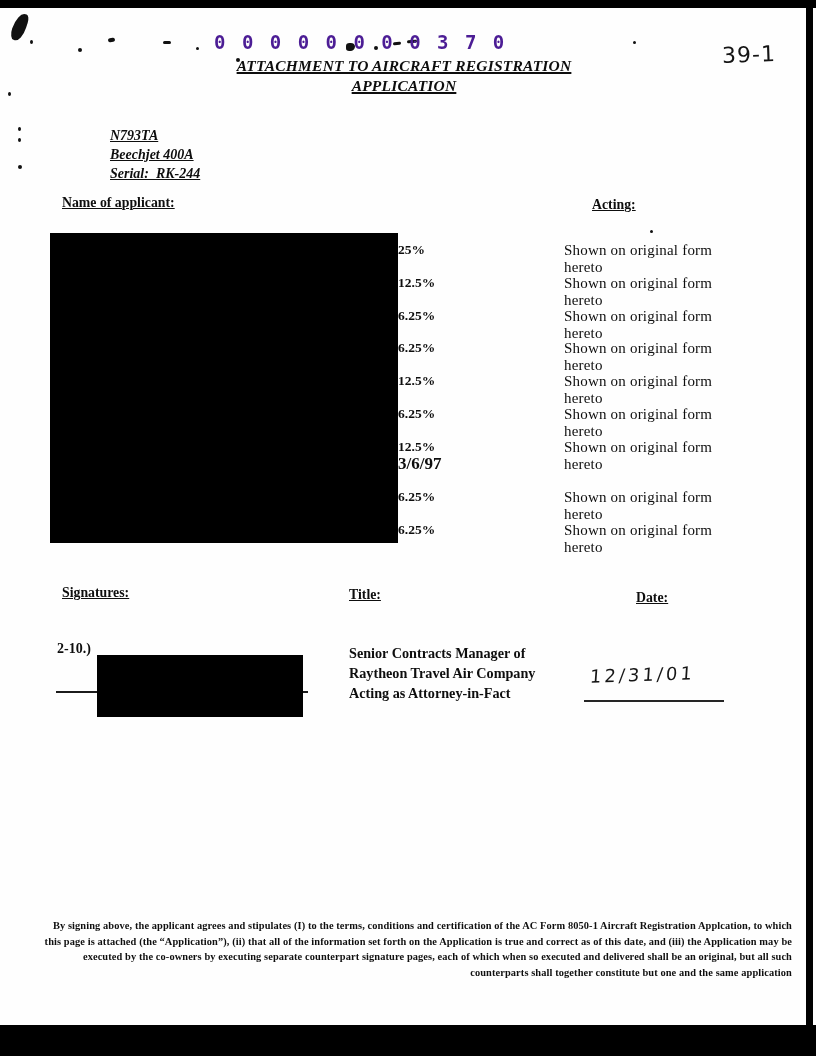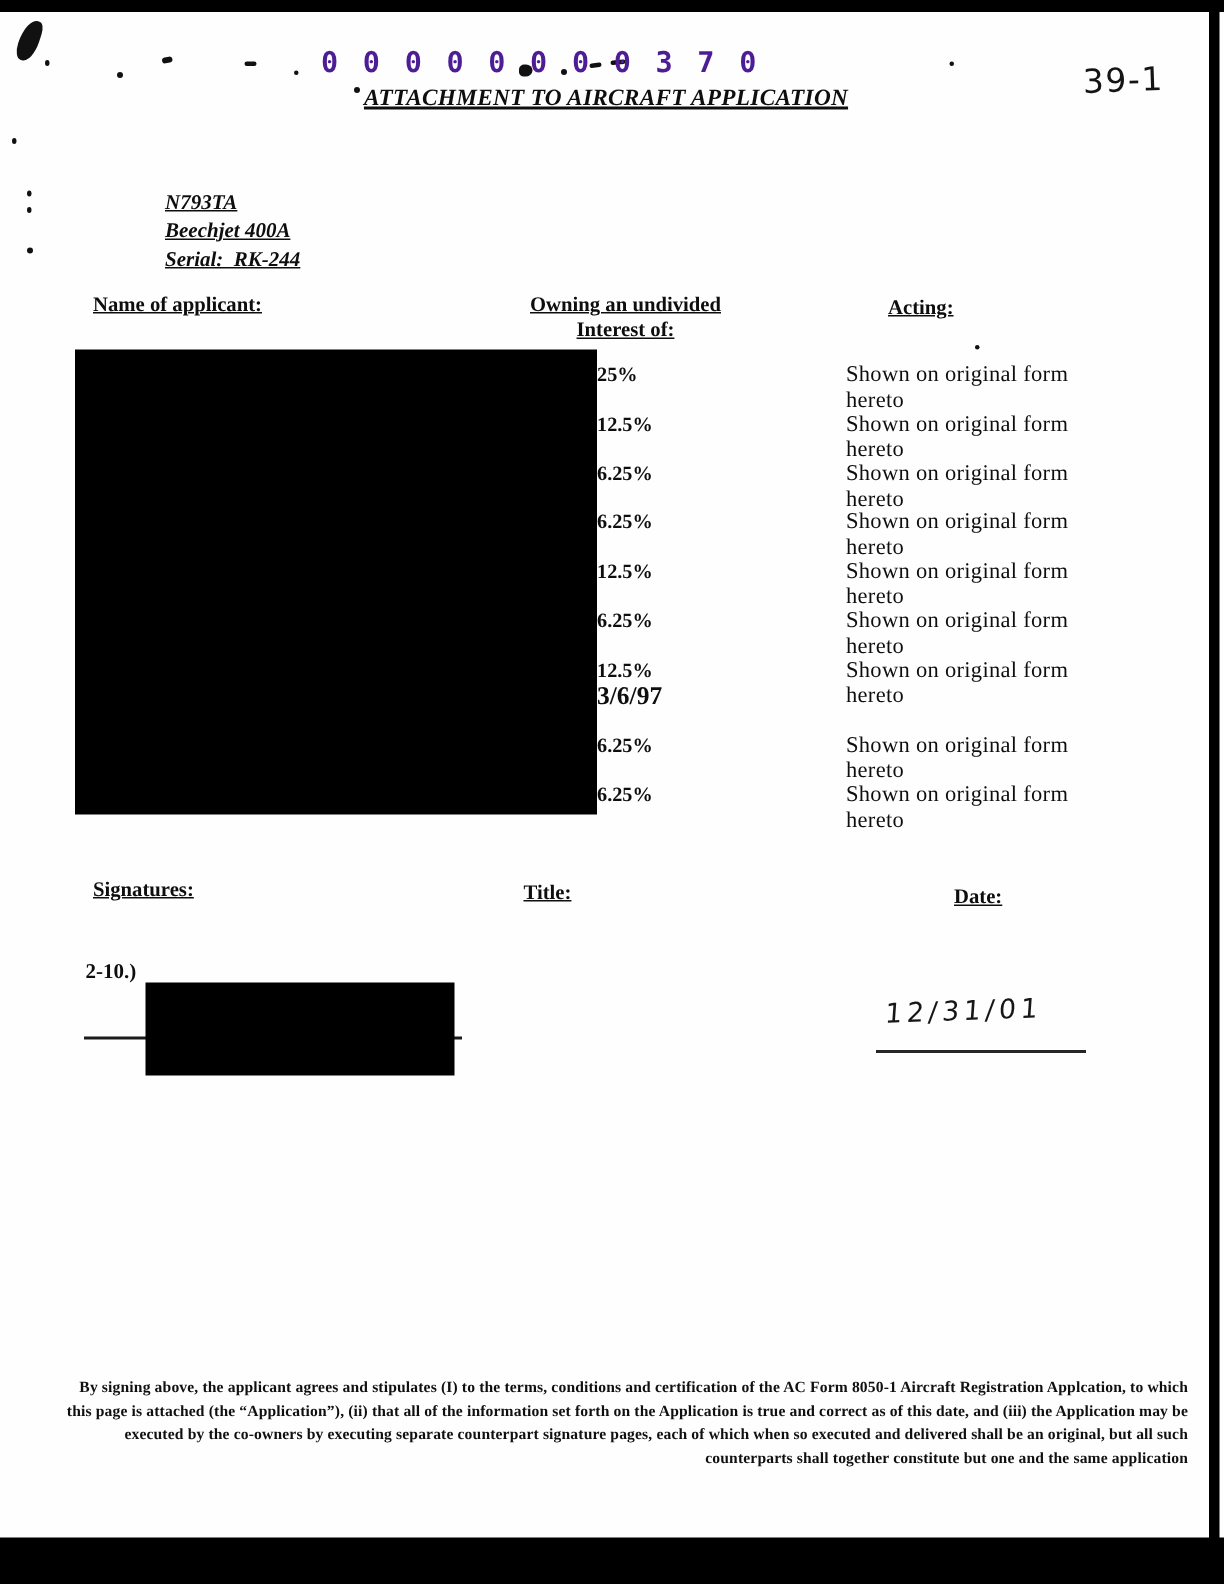--- a/index.html
+++ b/index.html
@@ -102,33 +102,30 @@
   <div class="speck" style="left:633px;top:41px;width:3px;height:3px;"></div>
   <div class="speck" style="left:650px;top:230px;width:3px;height:3px;"></div>
   <div class="speck" style="left:8px;top:92px;width:3px;height:4px;"></div>
   <div class="speck" style="left:18px;top:127px;width:3px;height:4px;"></div>
   <div class="speck" style="left:18px;top:138px;width:3px;height:4px;"></div>
   <div class="speck" style="left:18px;top:165px;width:4px;height:4px;"></div>
 
   <div class="stamp">0 0 0 0 0 0 0 0 3 7 0</div>
   <div class="pagemark">39-1</div>
 
-  <div class="doc-title title-l1">ATTACHMENT TO AIRCRAFT APPLICATION</div>
+  <div class="doc-title title-l1">ATTACHMENT TO AIRCRAFT REGISTRATION</div>
+  <div class="doc-title title-l2">APPLICATION</div>
 
   <div class="aircraft">
     <div><span>N793TA</span></div>
     <div><span>Beechjet 400A</span></div>
     <div><span>Serial:  RK-244</span></div>
   </div>
 
   <div class="colhdr hdr-name">Name of applicant:</div>
-  <div class="colhdr hdr-interest">
-    <span>Owning an undivided</span><br>
-    <span>Interest of:</span>
-  </div>
   <div class="colhdr hdr-address">Acting:</div>
 
   <div class="rows">
     <div class="owner-row">
       <span class="interest">25%</span>
       <span class="note"></span>
       <span class="addr">Shown on original form hereto</span>
     </div>
     <div class="owner-row">
       <span class="interest">12.5%</span>
@@ -175,19 +172,24 @@
   <div class="redact-main"></div>
 
   <div class="colhdr sig-label">Signatures:</div>
   <div class="colhdr title-label">Title:</div>
   <div class="colhdr date-label">Date:</div>
 
   <div class="sig-item">2-10.)</div>
   <div class="sig-line"></div>
   <div class="redact-sig"></div>
 
+  <div class="title-block">
+    <div>Senior Contracts Manager of</div>
+    <div>Raytheon Travel Air Company</div>
+    <div>Acting as Attorney-in-Fact</div>
+  </div>
 
   <div class="date-value">12/31/01</div>
   <div class="date-underline"></div>
 
   <div class="footer-legal">By signing above, the applicant agrees and stipulates (I) to the terms, conditions and certification of the AC Form 8050-1 Aircraft Registration Applcation, to which this page is attached (the “Application”), (ii) that all of the information set forth on the Application is true and correct as of this date, and (iii) the Application may be executed by the co-owners by executing separate counterpart signature pages, each of which when so executed and delivered shall be an original, but all such counterparts shall together constitute but one and the same application</div>
 
 </div>
 
 </body></html>

